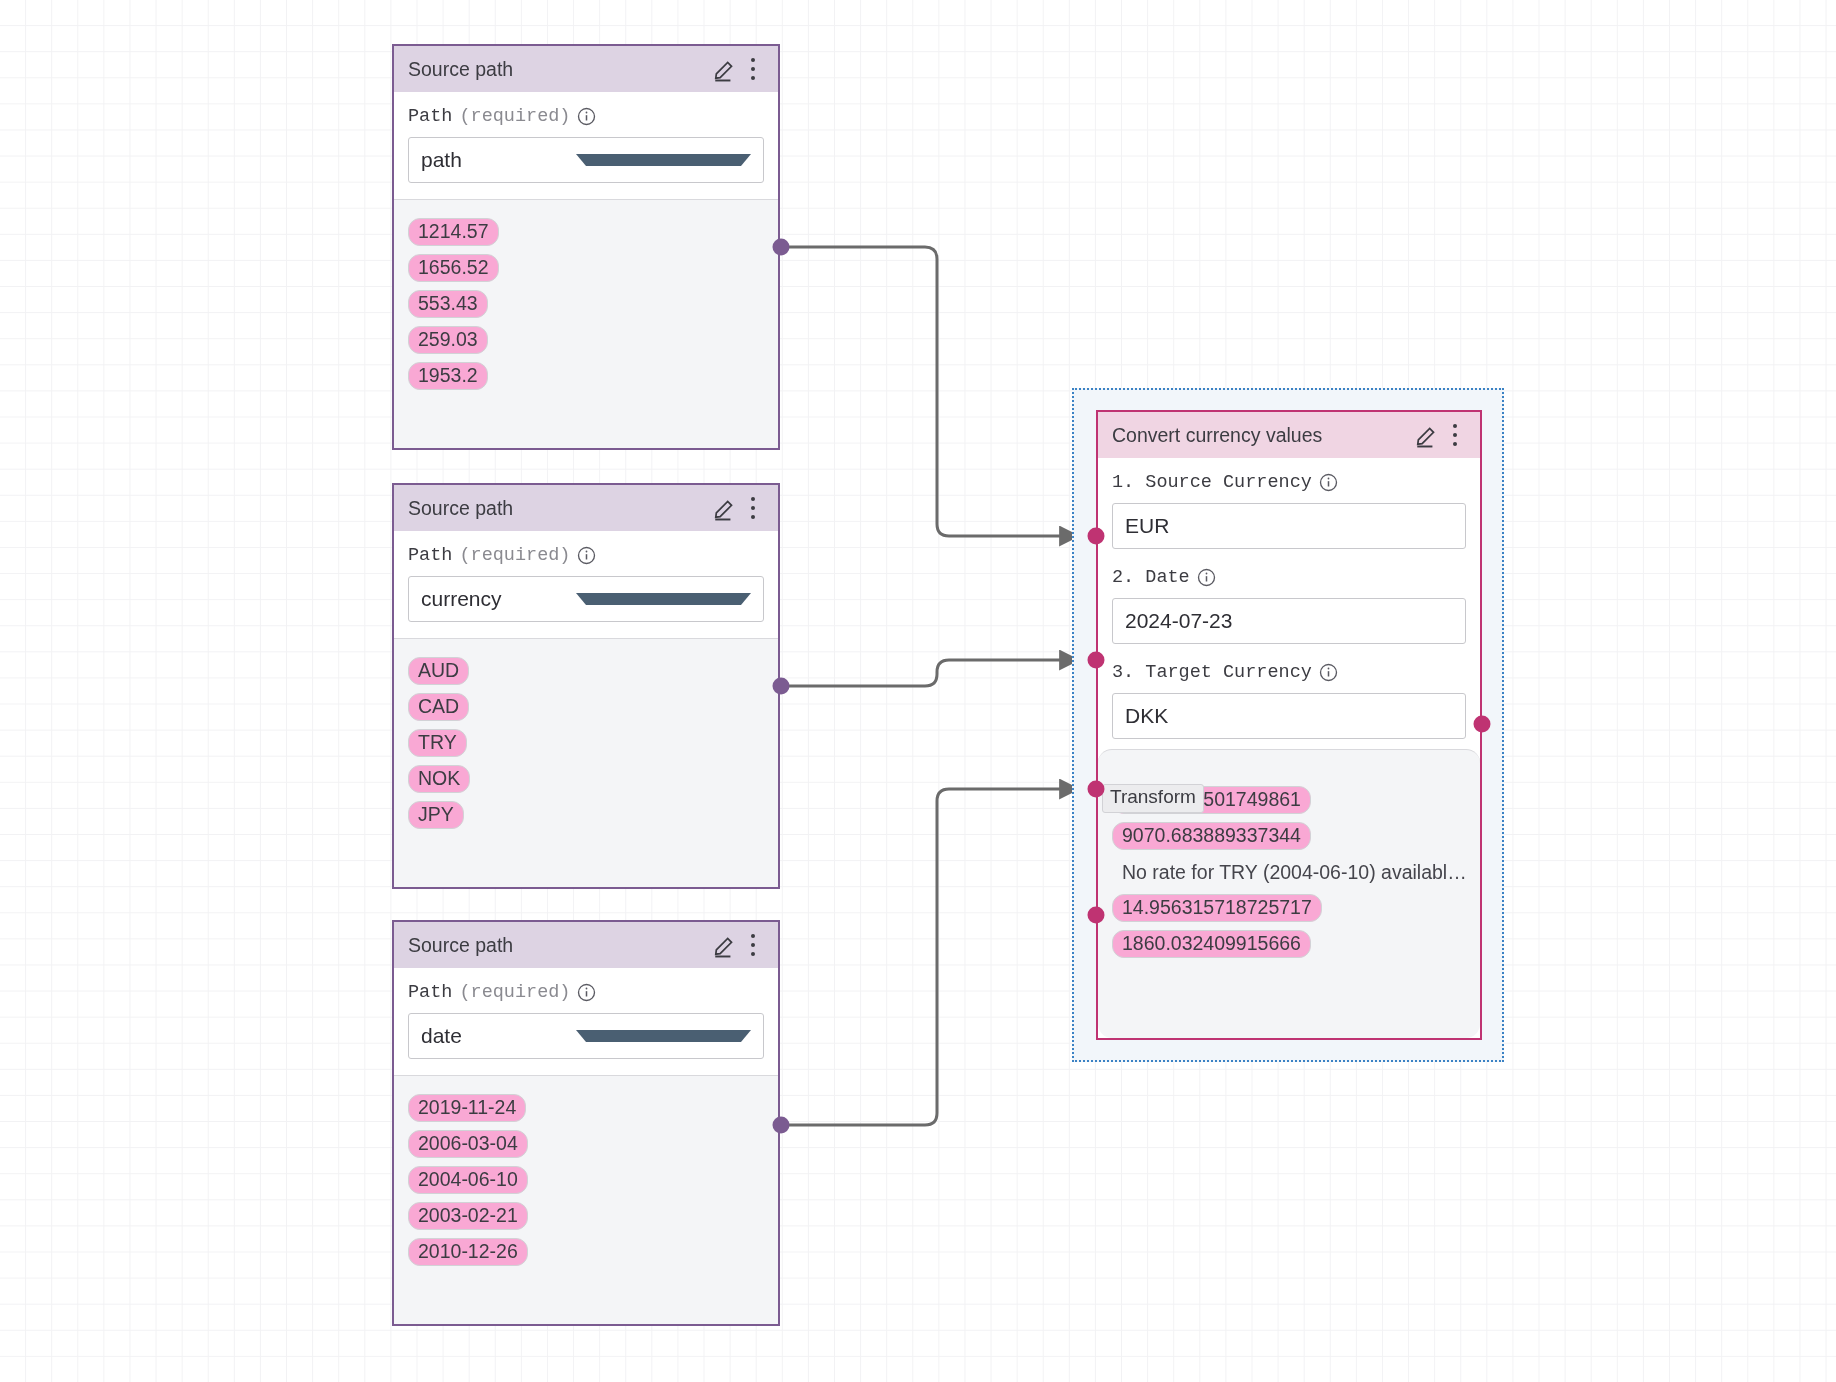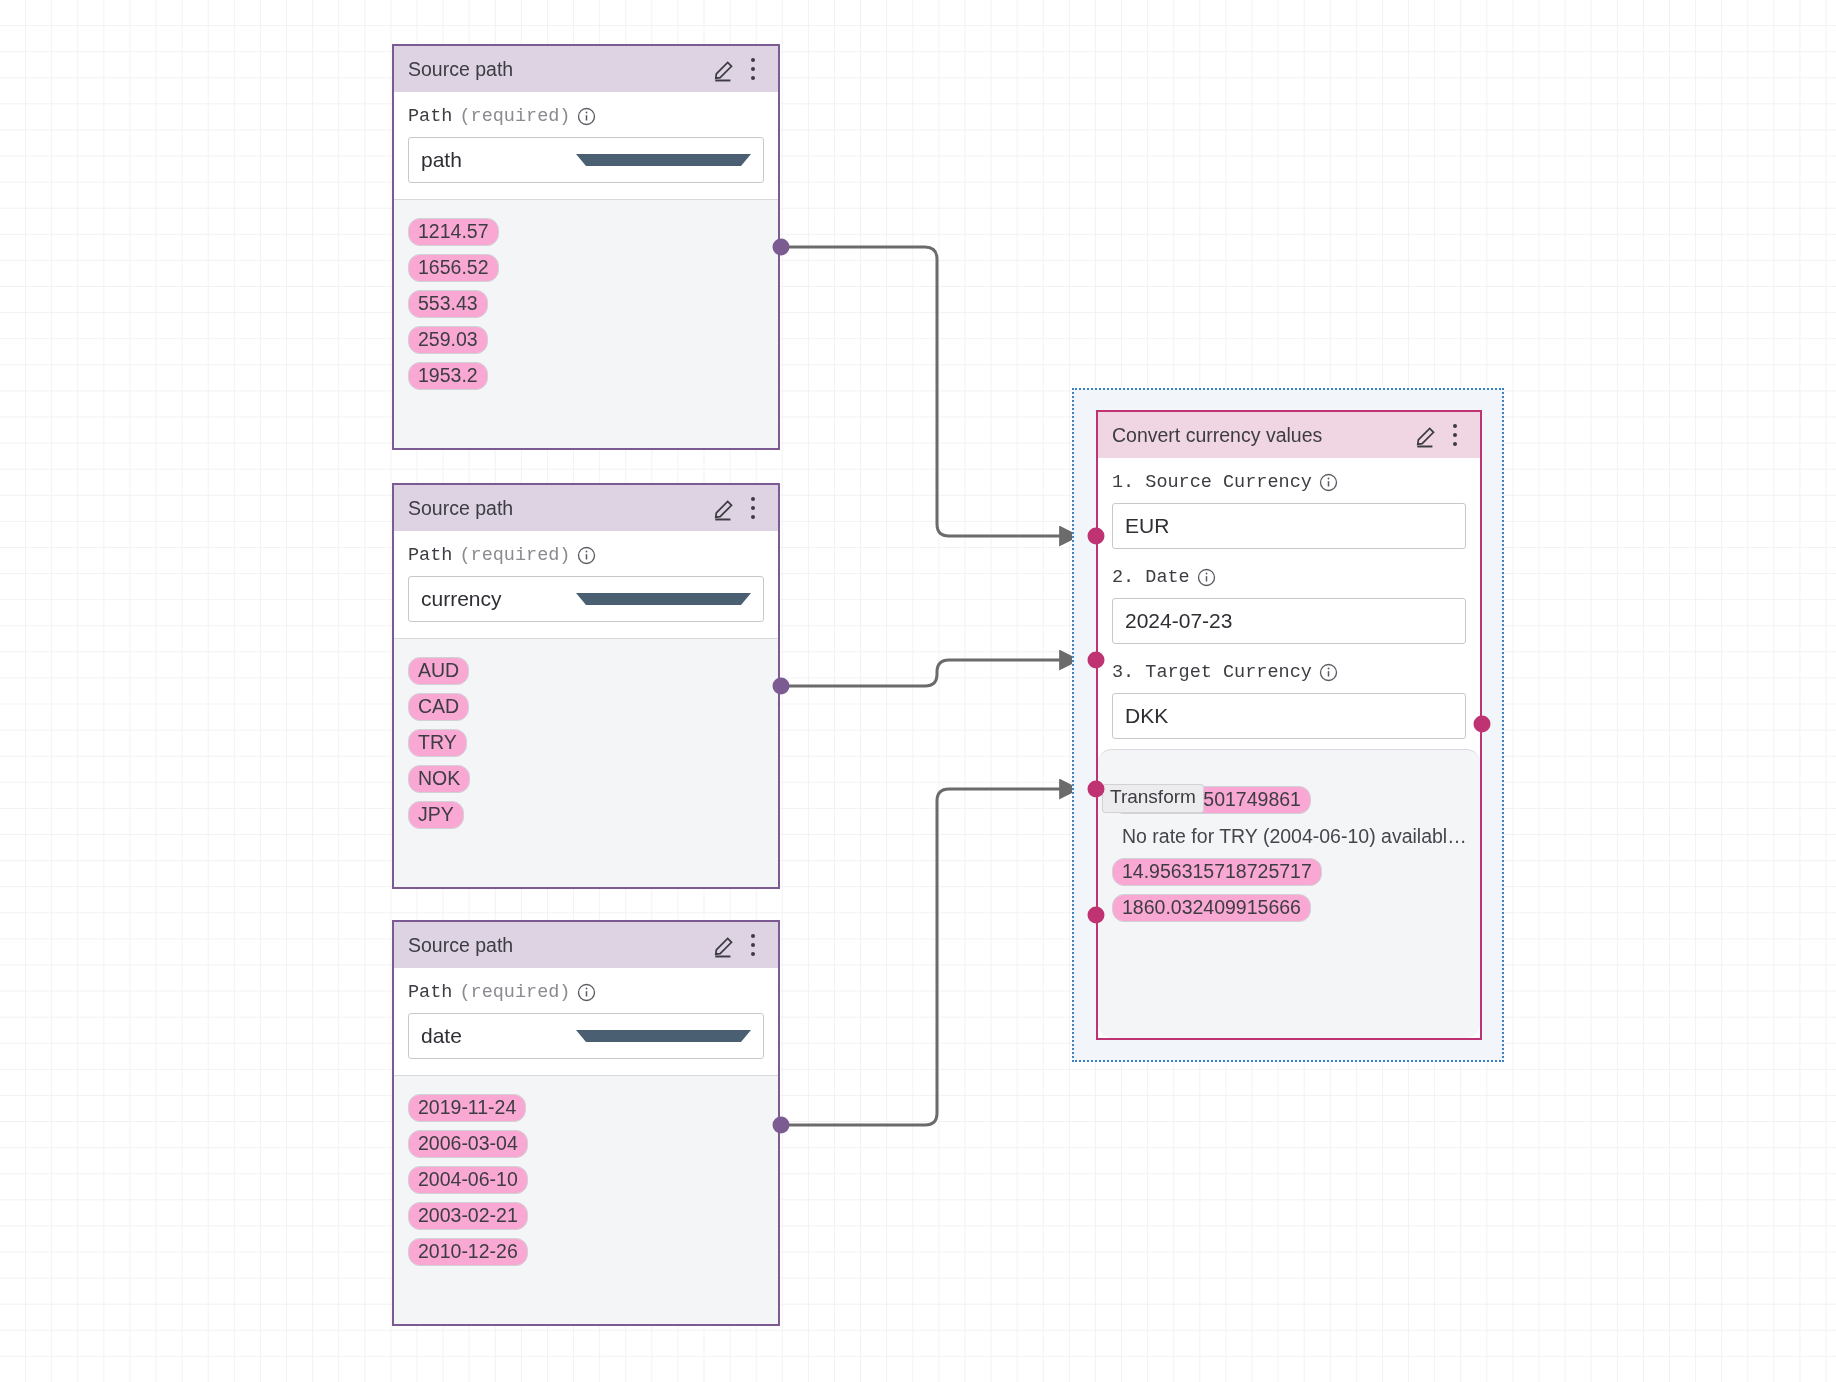--- a/index.html
+++ b/index.html
@@ -374,20 +374,23 @@
       </div>
       <div class="text-box">
         <span>DKK</span>
       </div>
     </div>
 
     <div class="node-body" style="padding-top:32px;border-radius:14px;">
       <div class="chip-row">
           <span class="chip">5572.614501749861</span>
         </div>
+      <div class="chip-row">
+          <span class="chip">9070.683889337344</span>
+        </div>
       <div class="err-row">
         <svg width="24" height="26" viewBox="0 0 22 24" fill="none" stroke="#e8620c" stroke-width="1.9">
           <rect x="2.6" y="3.4" width="16.8" height="19" rx="1.8"></rect>
           <rect x="7.2" y="1.2" width="7.6" height="4.4" rx="1.3" fill="#e8620c" stroke="none"></rect>
           <path d="M6.6 10.4 L14 10.4 M6.6 14 L14 14 M6.6 17.6 L11 17.6" stroke-width="1.7"></path>
         </svg>
         <span class="err-text">No rate for TRY (2004-06-10) availabl…</span>
       </div>
       <div class="chip-row">
           <span class="chip">14.956315718725717</span>

